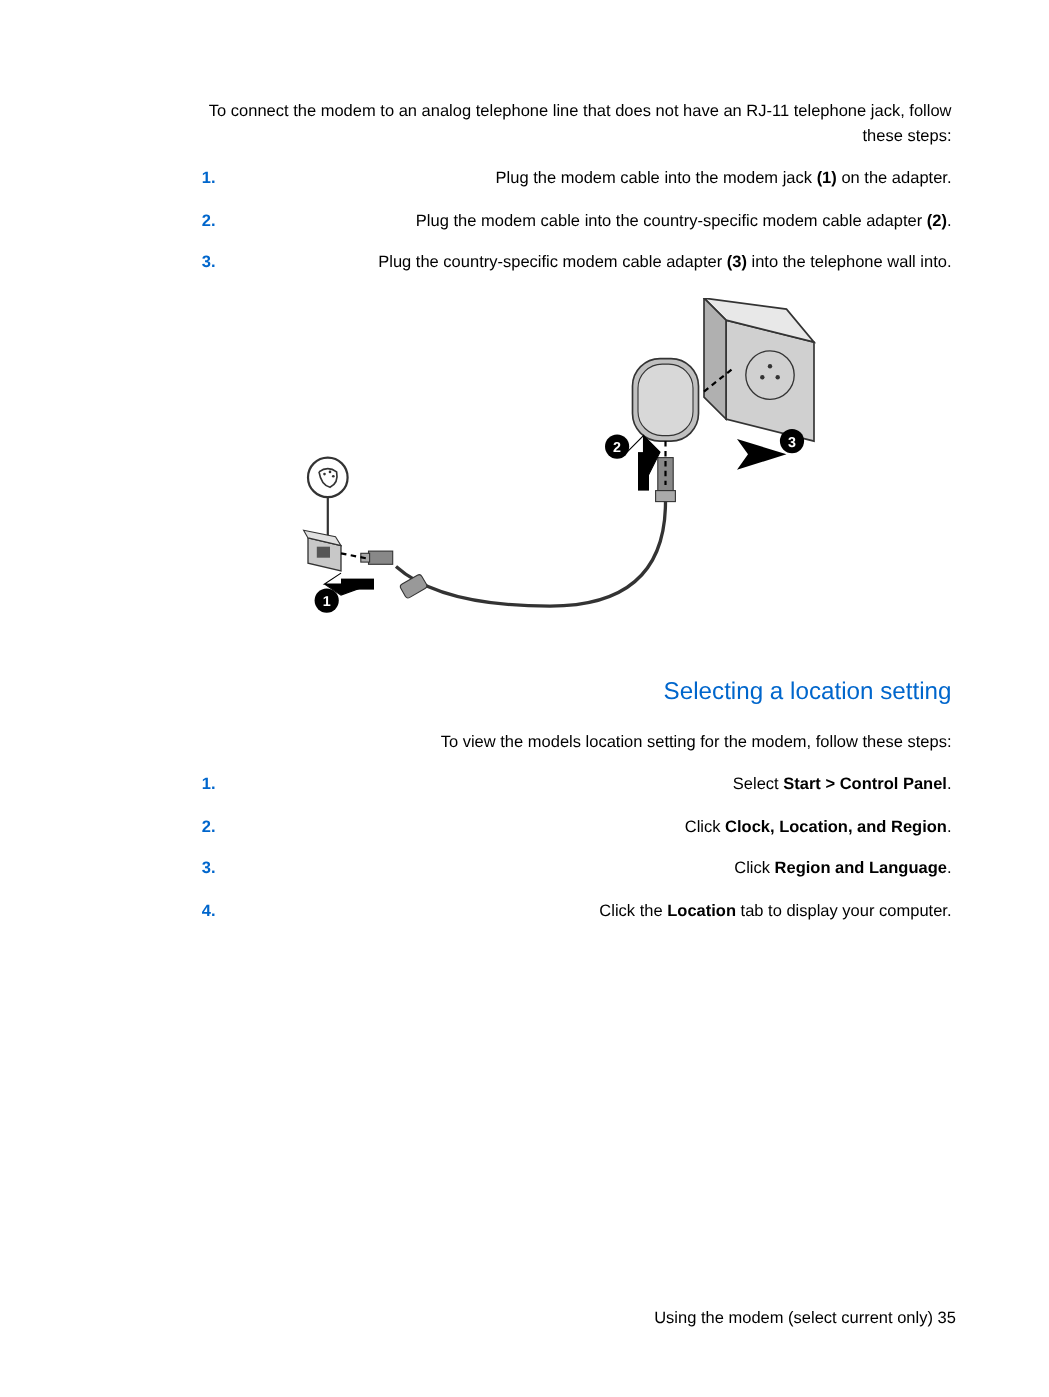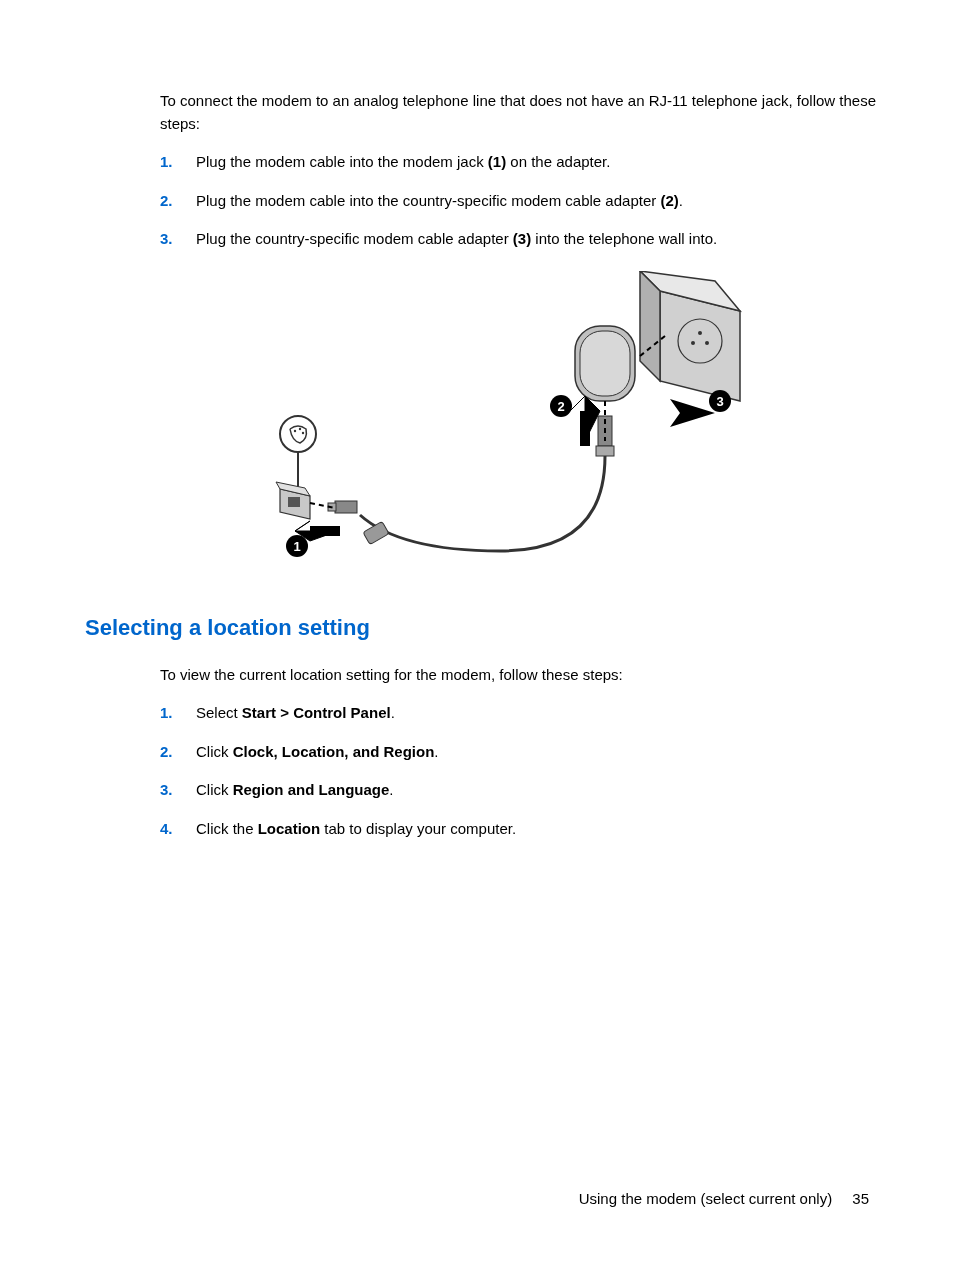--- a/index.html
+++ b/index.html
@@ -11,21 +11,22 @@
       font-family: Arial, Helvetica, sans-serif;
       font-size: 15px;
       line-height: 1.5;
       color: #000;
       width: 954px;
       height: 1270px;
       position: relative;
       background: #fff;
     }
     .content {
-      padding: 90px 37px 0 85px;
+      padding: 90px 89px 0 85px;
+      text-align: right;
     }
     .intro-text {
       margin-left: 75px;
       margin-bottom: 16px;
     }
     .ordered-list {
       list-style: none;
       margin-left: 75px;
     }
     .ordered-list li {
@@ -46,41 +47,40 @@
     }
     .diagram-container {
       margin: 20px 0 30px 155px;
       width: 520px;
       height: 310px;
       position: relative;
     }
     .heading-h2 {
       color: #0066cc;
       font-size: 22px;
-      font-weight: bold;
+      font-weight: normal;
       margin-bottom: 20px;
     }
     .heading-h3 {
       color: #0066cc;
       font-size: 17px;
       font-weight: bold;
       margin-bottom: 14px;
     }
     .section-intro {
       margin-left: 75px;
       margin-bottom: 16px;
     }
     .footer {
       position: absolute;
       bottom: 60px;
       right: 85px;
       font-size: 15px;
     }
     .page-number {
-      margin-left: 16px;
     }
   </style>
 </head>
 <body>
 
 <div class="content">
   <p class="intro-text">To connect the modem to an analog telephone line that does not have an RJ-11 telephone jack, follow these steps:</p>
 
   <ol class="ordered-list" id="steps1">
       <li>
@@ -172,21 +172,21 @@
       <line x1="70" y1="232" x2="95" y2="237" stroke="#000" stroke-width="2" stroke-dasharray="5,4"></line>
 
       <circle cx="57" cy="275" r="11" fill="#000"></circle>
       <text x="57" y="280" text-anchor="middle" fill="#fff" font-size="13" font-weight="bold">1</text>
     </svg>
   </div>
 
   <h2 class="heading-h2">Selecting a location setting</h2>
 
 
-  <p class="section-intro">To view the current location setting for the modem, follow these steps:</p>
+  <p class="section-intro">To view the models location setting for the modem, follow these steps:</p>
 
   <ol class="ordered-list" id="steps2">
       <li>
         <span class="list-number">1.</span>
         <span class="list-text"><span>Select </span><span class="bold">Start &gt; Control Panel</span><span>.</span></span>
       </li>
       <li>
         <span class="list-number">2.</span>
         <span class="list-text"><span>Click </span><span class="bold">Clock, Location, and Region</span><span>.</span></span>
       </li>

